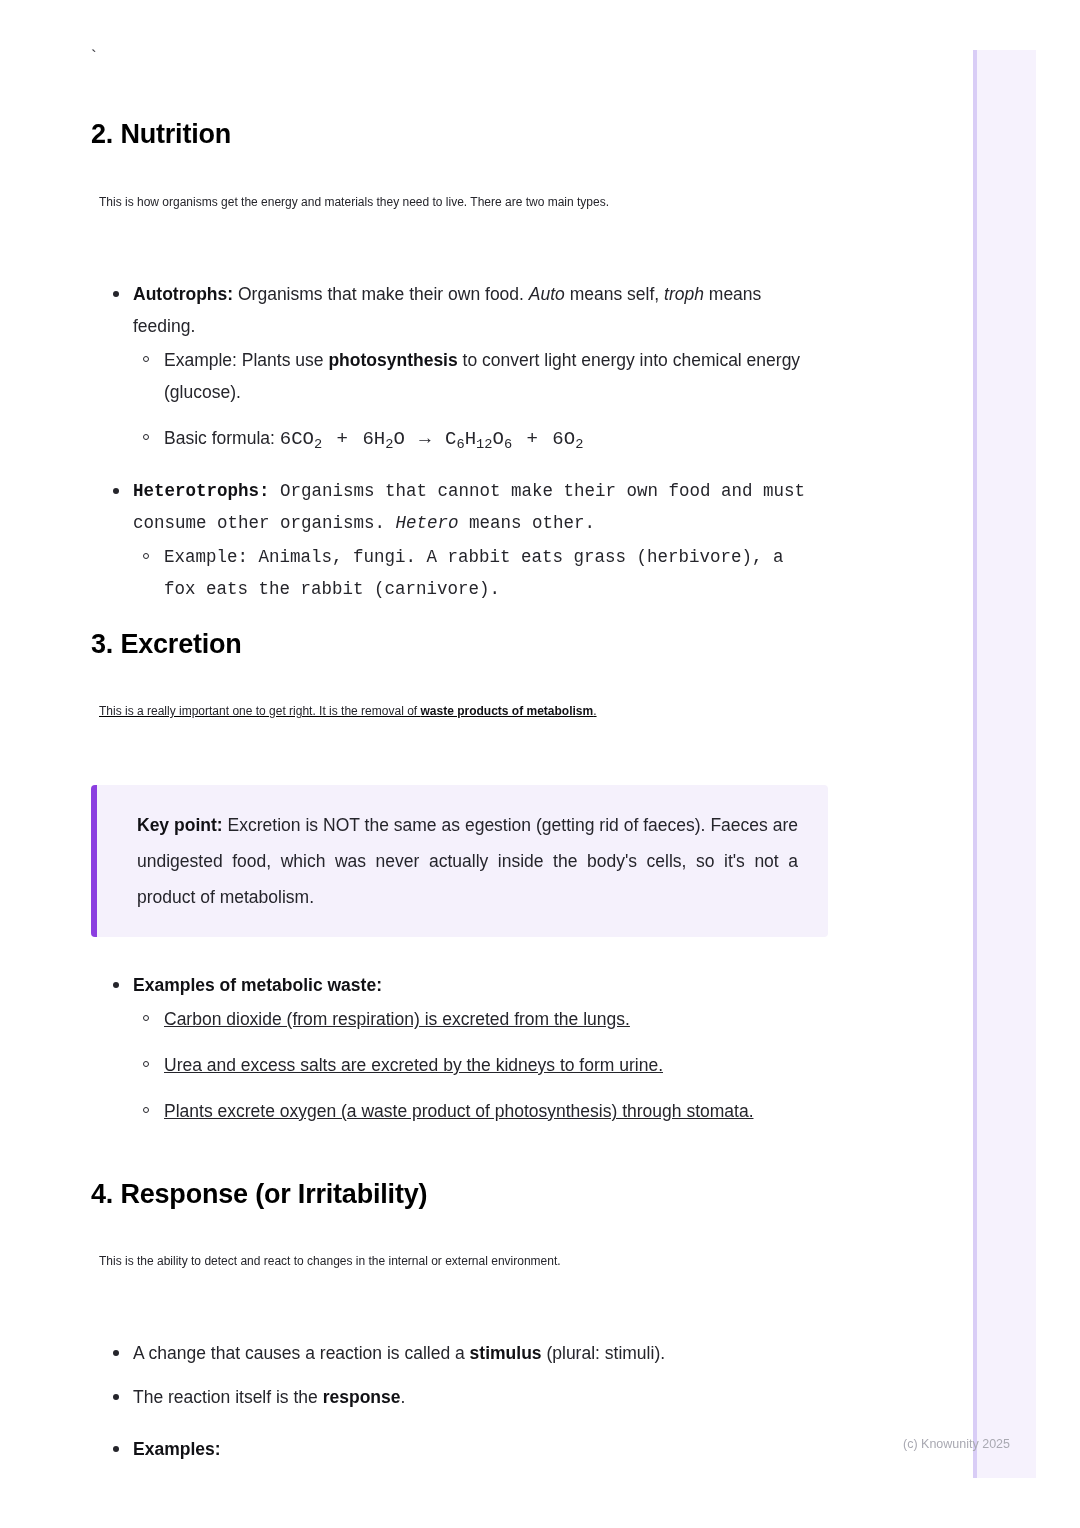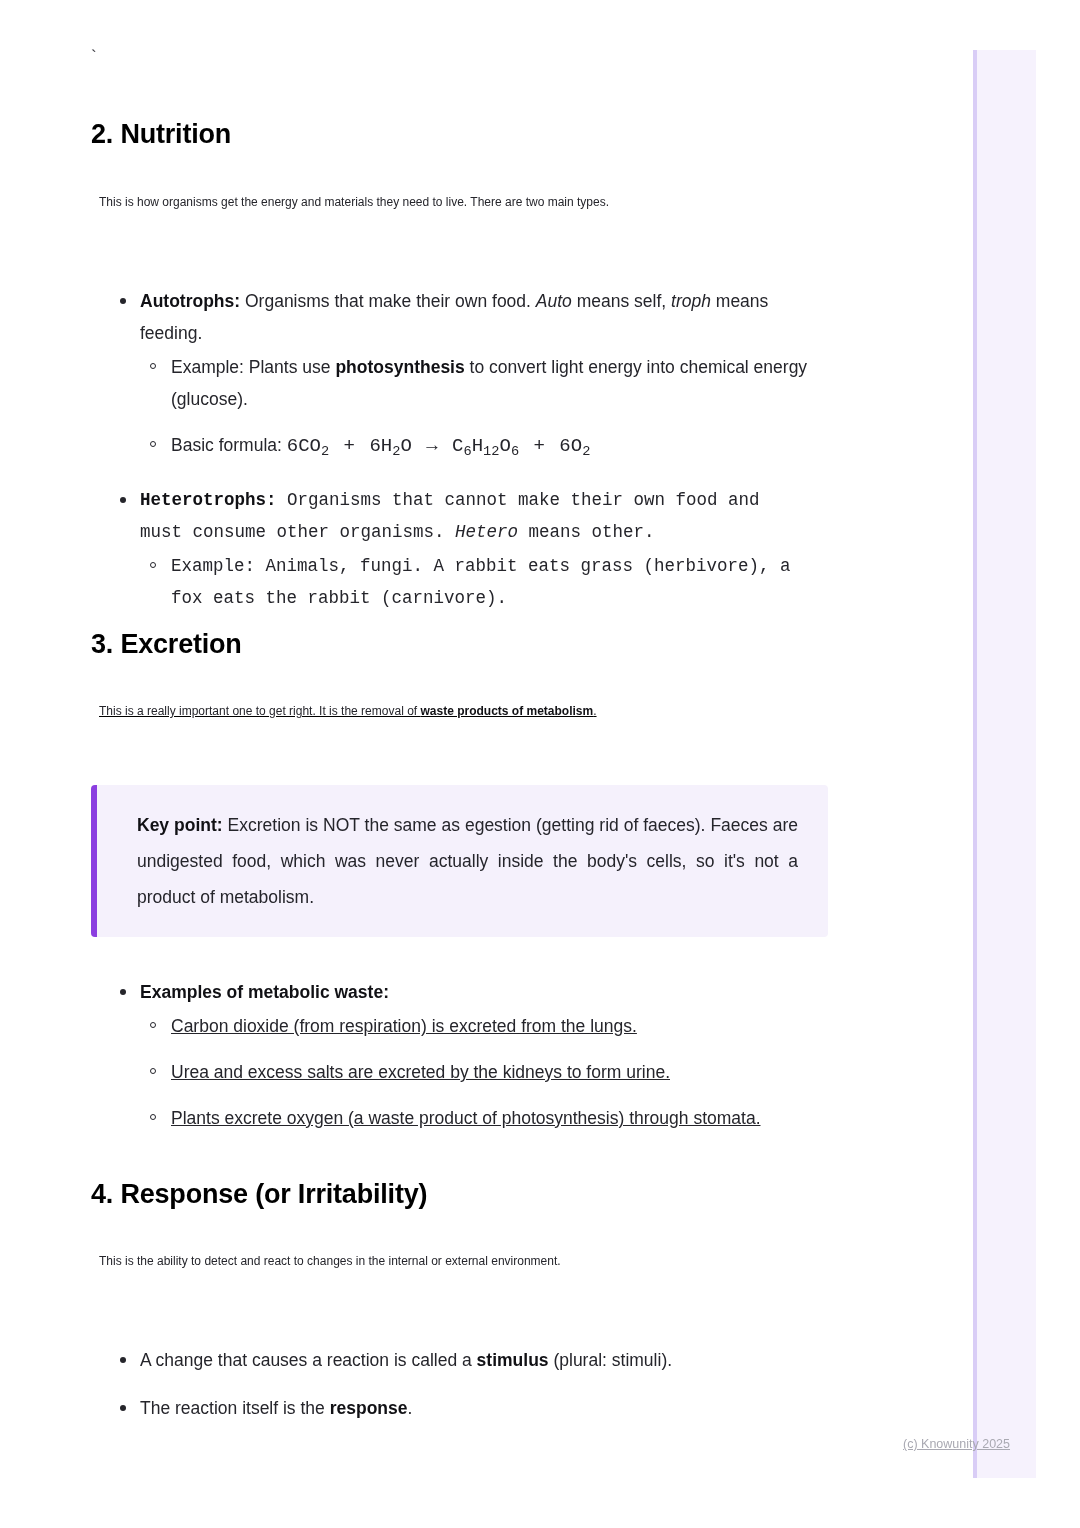--- a/index.html
+++ b/index.html
@@ -66,21 +66,21 @@
   ul.level1 {
     margin: 0;
     padding: 0 0 0 33px;
     list-style: none;
   }
   ul.level1 > li {
     position: relative;
     font-size: 17.5px;
     line-height: 32px;
     color: #25252b;
-    margin: 16px;
+    margin: 9px;
     padding: 0;
   }
   ul.level1 > li > .li-text::before {
     content: "";
     position: absolute;
     left: -20px;
     top: 13px;
     width: 6px;
     height: 6px;
     border-radius: 50%;
@@ -154,21 +154,20 @@
 
   .watermark {
     position: absolute;
     left: 903px;
     top: 1437px;
     font-size: 12.5px;
     color: #a9a9b2;
     font-family: "Liberation Sans", sans-serif;
     white-space: nowrap;
     z-index: 5;
-    text-decoration: underline;
   }
 
   
   .blk { position: absolute; left: 91px; width: 737px; }
 </style>
 </head>
 <body>
 
 <div id="right-panel"></div>
 
@@ -255,18 +254,21 @@
   </div>
 
   <div class="blk" style="top:1328px;">
     <ul class="level1">
       <li style="margin-bottom:12px;">
         <span class="li-text"><span>A change that causes a reaction is called a </span><b>stimulus</b><span> (plural: stimuli).</span></span>
       </li>
       <li style="margin-bottom:12px;">
         <span class="li-text"><span>The reaction itself is the </span><b>response</b><span>.</span></span>
       </li>
+      <li style="margin-top:20px;">
+        <span class="li-text"><b>Examples:</b></span>
+      </li>
     </ul>
   </div>
 
   <div class="watermark">(c) Knowunity 2025</div>
 
 </div>
 
 </body></html>

